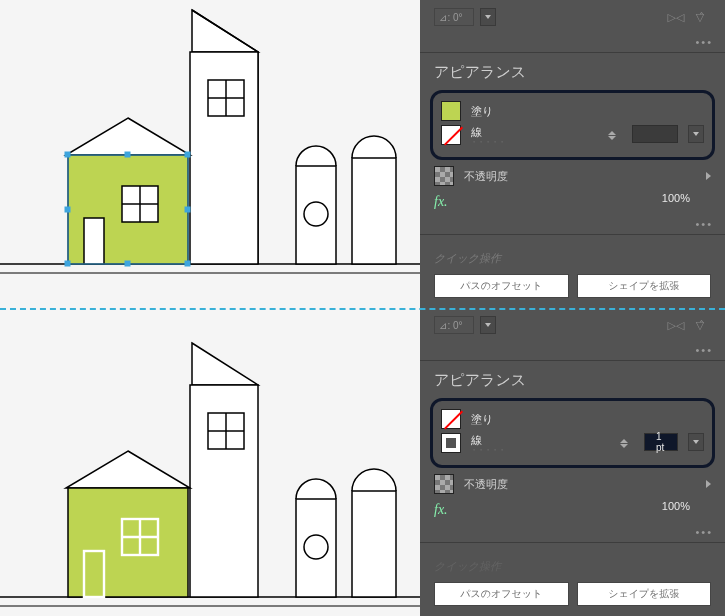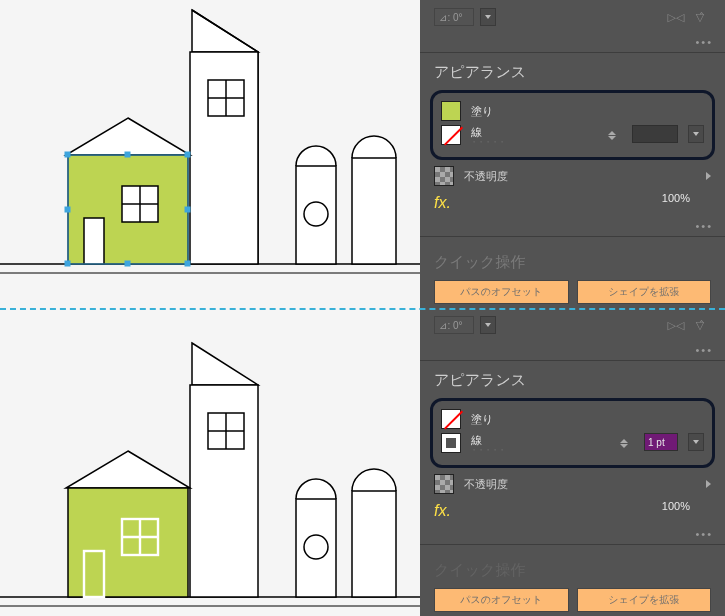--- a/index.html
+++ b/index.html
@@ -30,30 +30,30 @@
   .swatch.none { background: #fff; }
   .swatch.none::after { content:""; position:absolute; left:-1px; top:50%; width:140%; height:2px; background:#f00; transform: rotate(-45deg); transform-origin:center; }
   .swatch.white { background:#fff; }
   .row .lab { color: #e6e6e6; }
   .spacer { flex: 1; }
   .stepper { width: 14px; height: 20px; display:inline-flex; flex-direction:column; justify-content:center; gap:1px; }
   .step-up,.step-dn { width:0; height:0; border-left:4px solid transparent; border-right:4px solid transparent; }
   .step-up { border-bottom:4px solid #aaa; }
   .step-dn { border-top:4px solid #aaa; }
   .stroke-wide { width: 46px; height: 18px; background:#3b3b3b; border:1px solid #2f2f2f; }
-  .stroke-input { width: 34px; height: 18px; background:#701a75; border:1px solid #2f2f2f; color:#e6e6e6; font-size:10px; padding:0 3px; display:inline-flex; align-items:center; }
+  .stroke-input { width: 34px; height: 18px; background:#0f172a; border:1px solid #2f2f2f; color:#e6e6e6; font-size:10px; padding:0 11px; display:inline-flex; align-items:center; }
 
   .plain-row { display:flex; align-items:center; height:28px; padding: 0 14px; gap:10px; font-size:11px; color:#cfcfcf; }
   .checker { width:20px; height:20px; background-image: linear-gradient(45deg,#777 25%,transparent 25%), linear-gradient(-45deg,#777 25%,transparent 25%), linear-gradient(45deg,transparent 75%,#777 75%), linear-gradient(-45deg,transparent 75%,#777 75%); background-size:10px 10px; background-position:0 0,0 5px,5px -5px,-5px 0; background-color:#aaa; border:1px solid #222; }
   .opacity-val { color:#e8e8e8;margin-top:44px; }
   .chev-r { width:0;height:0;border-top:4px solid transparent;border-bottom:4px solid transparent;border-left:5px solid #aaa; margin-left:6px; }
-  .fx { padding: 4px 14px 6px; font-style: italic; font-size: 16px; color:#fde047; }
-  .quick-label { padding: 16px 14px 8px; color:#7a7a7a; font-size:15px; }
+  .fx { padding: 4px 14px 6px; font-style: italic; font-size: 14px; color:#86efac;font-family:Liberation Serif, serif; }
+  .quick-label { padding: 16px 14px 8px; color:#7a7a7a; font-size:11px;font-style:italic; }
   .btn-row { display:flex; gap:8px; padding: 0 14px 10px; }
-  .pbtn { flex:1; height:24px; background:#fdba74; border:1px solid #454545; color:#6e6e6e; font-size:10px; display:flex; align-items:center; justify-content:center; }
+  .pbtn { flex:1; height:24px; background:#ffffff; border:1px solid #454545; color:#6e6e6e; font-size:10px; display:flex; align-items:center; justify-content:center; }
   .stroke-dots { font-size:6px; letter-spacing:1px; color:#888; margin-top:-2px; }
 
   .sel-mark { stroke:#3ea5dd; stroke-width:1; fill:#3ea5dd; }
 </style>
 </head>
 <body>
 
 <div class="app">
 
   <div class="half">

